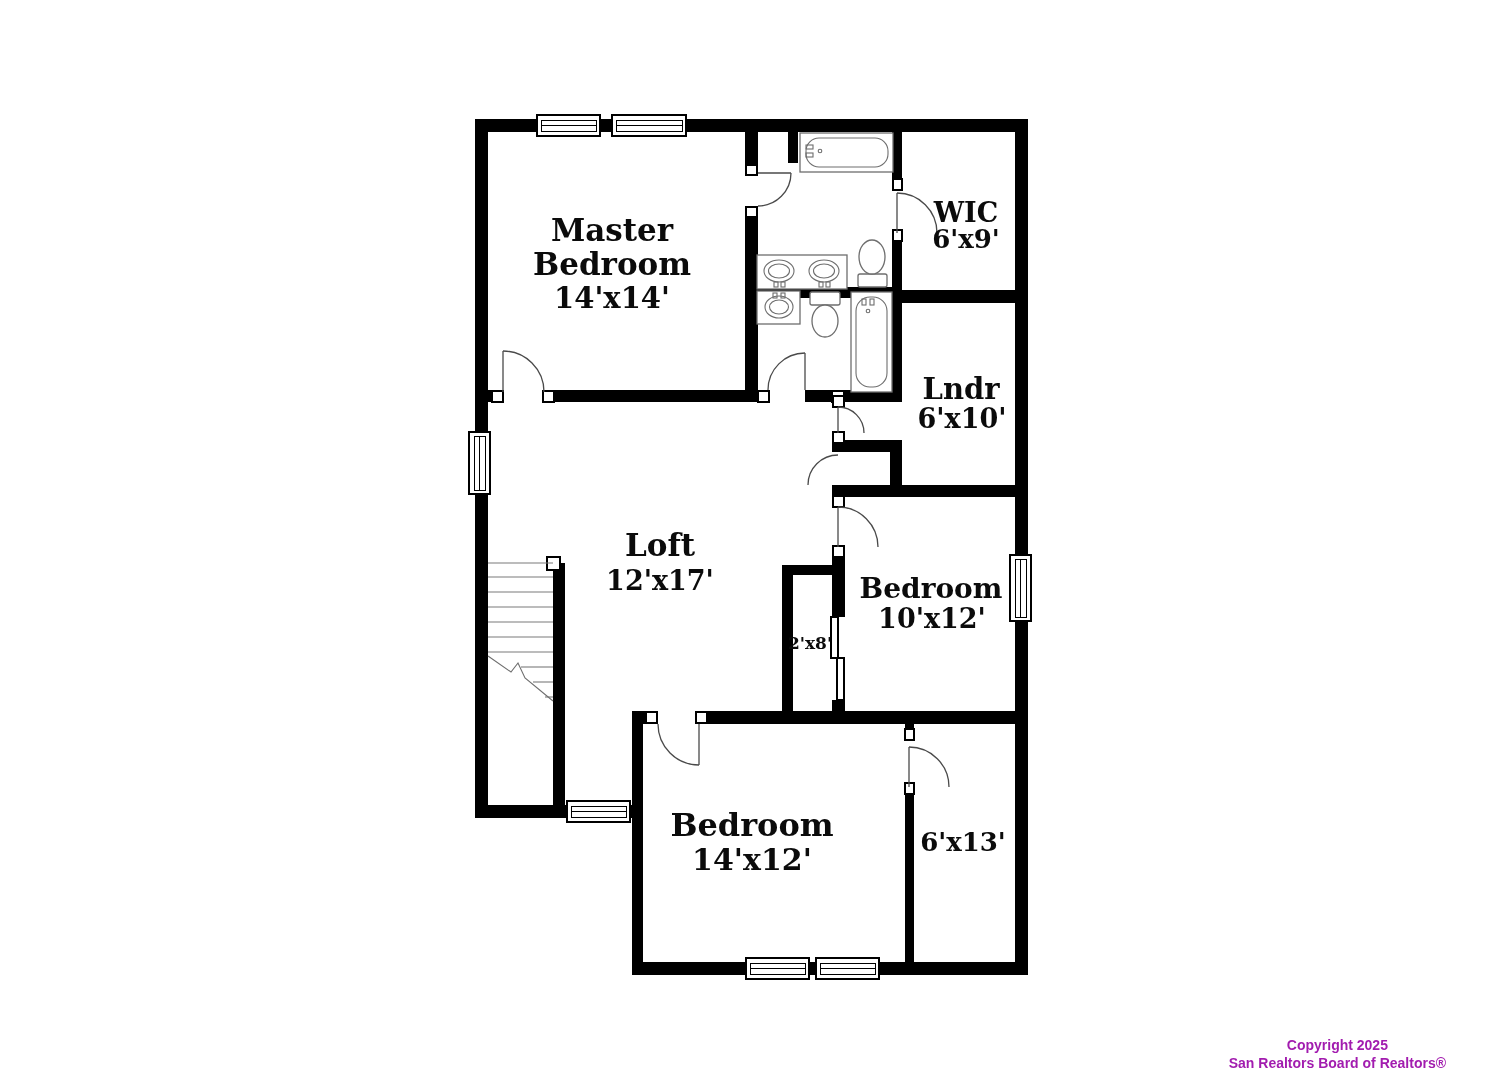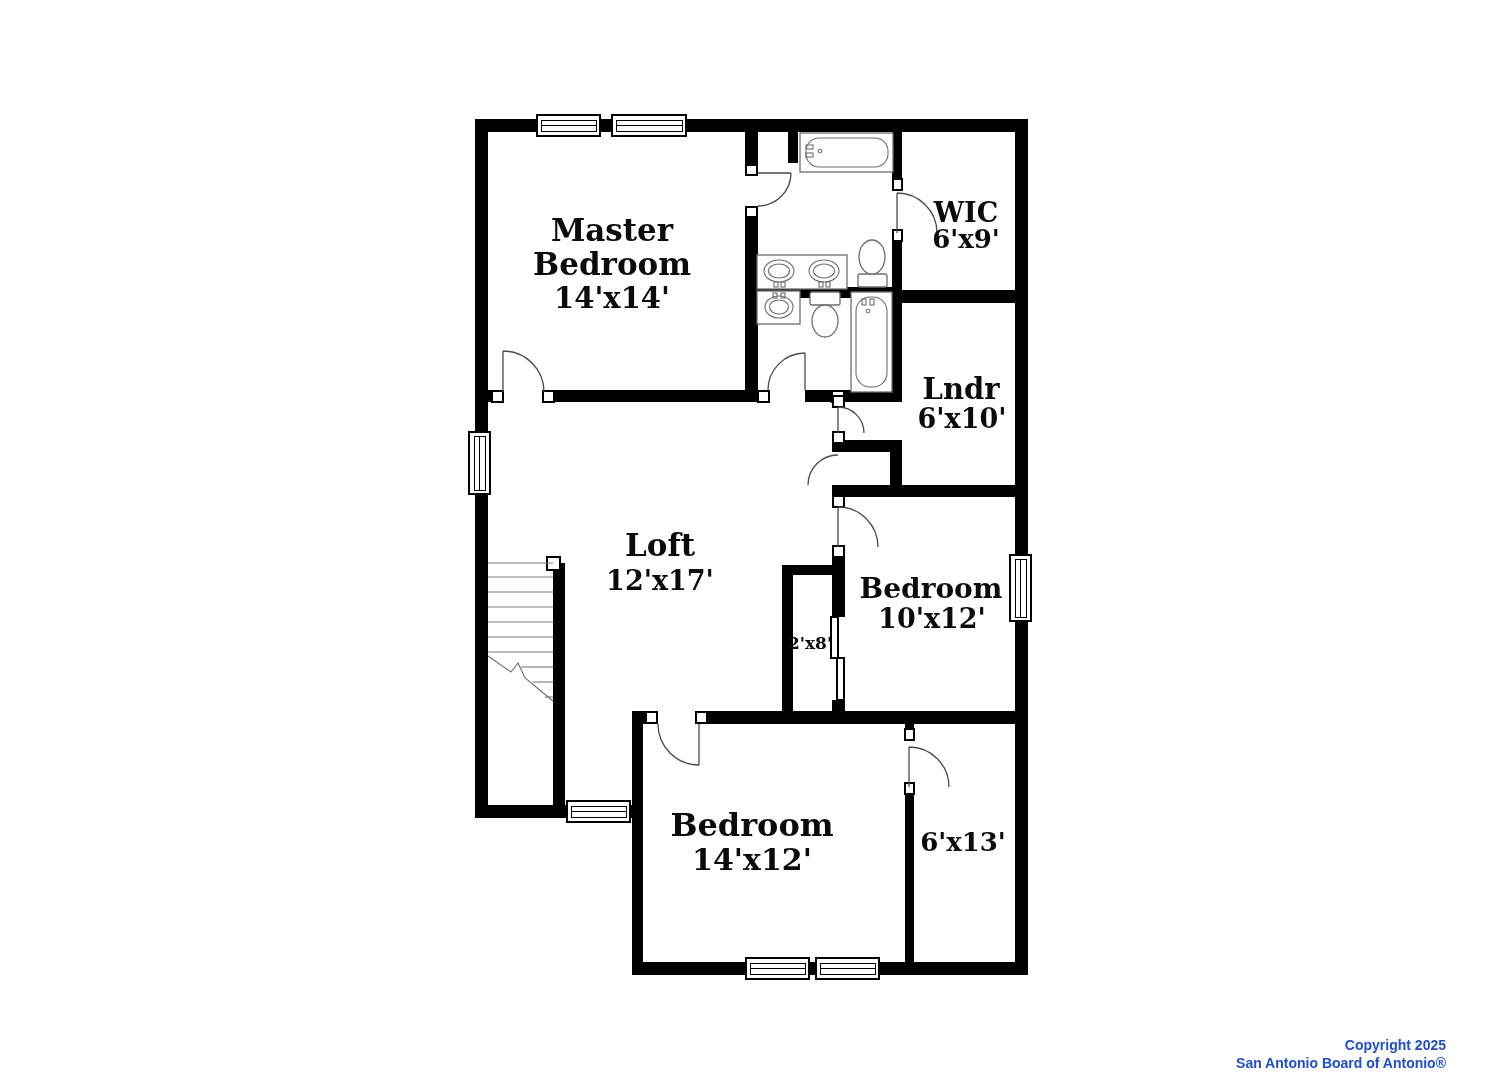--- a/index.html
+++ b/index.html
@@ -9,24 +9,24 @@
   .jamb{fill:#ffffff;stroke:#000000;stroke-width:1.2;shape-rendering:crispEdges;}
   .winbox{fill:#ffffff;stroke:#000000;stroke-width:1.3;shape-rendering:crispEdges;}
   .wininner{fill:none;stroke:#000000;stroke-width:1;shape-rendering:crispEdges;}
   .arc{fill:none;stroke:#4a4a4a;stroke-width:1.3;}
   .leaf{stroke:#4a4a4a;stroke-width:1.3;}
   .fix{fill:#ffffff;stroke:#6e6e6e;stroke-width:1.3;}
   .fixthin{fill:none;stroke:#6e6e6e;stroke-width:1.1;}
   .tread{stroke:#7a7a7a;stroke-width:1.1;}
   .roomname{font-weight:bold;fill:#0b0b0b;text-anchor:middle;}
   .watermark{
-    position:absolute;right:5px;bottom:8px;text-align:right;
+    position:absolute;right:5px;bottom:8px;text-align:center;
     font-family:"Liberation Sans","DejaVu Sans",sans-serif;
     font-weight:bold;font-size:14px;line-height:18px;
-    color:#1d4ed8;text-shadow:1px 1px 0 #ffffff;
+    color:#a21caf;text-shadow:1px 1px 0 #ffffff;
   }
 </style>
 </head>
 <body>
 
 <div class="stage">
 <svg width="1485" height="1080" viewBox="0 0 1485 1080">
 
   <g>
 
@@ -268,15 +268,15 @@
       <text class="roomname" x="752" y="862" font-size="30" dominant-baseline="middle">14'x12'</text>
     </g>
     <g>
       <text class="roomname" x="963" y="844" font-size="26" dominant-baseline="middle">6'x13'</text>
     </g>
   </g>
 </svg>
 
   <div class="watermark">
     <div>Copyright 2025</div>
-    <div>San Antonio Board of Antonio®</div>
+    <div>San Realtors Board of Realtors®</div>
   </div>
 </div>
 
 </body></html>

